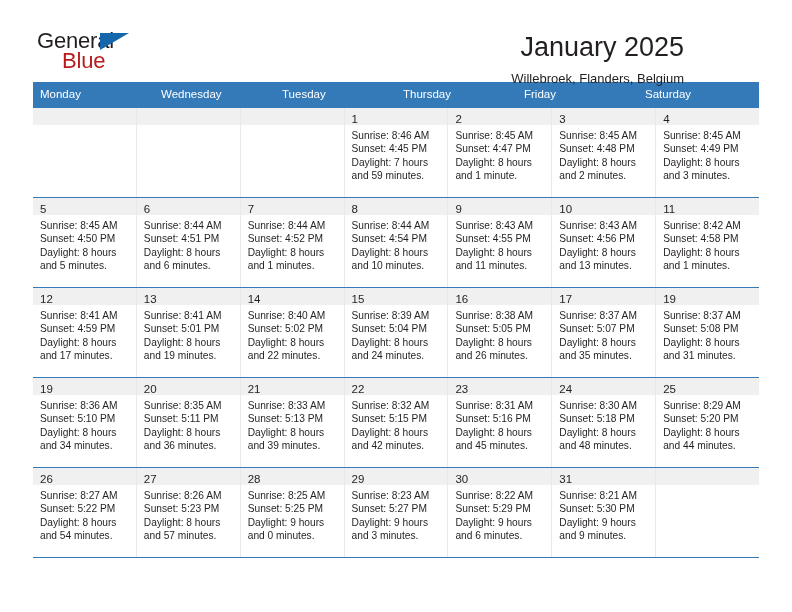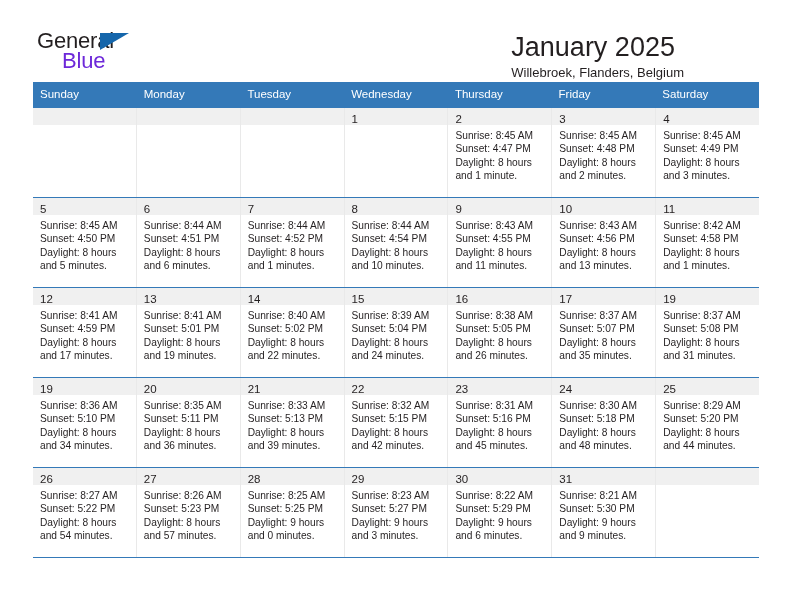--- a/index.html
+++ b/index.html
@@ -40,49 +40,50 @@
   .logo-general {
     font-size: 22px;
     letter-spacing: -0.2px;
     color: #231f20;
     line-height: 22px;
     display: block;
   }
   .logo-blue {
     font-size: 22px;
     letter-spacing: -0.2px;
-    color: #6d28d9;
+    color: #b91c1c;
     line-height: 22px;
     display: block;
     margin-top: -2px;
     margin-left: 25px;
   }
   .logo-tri {
     position: absolute;
     left: 67px;
     top: 3px;
     width: 0;
     height: 0;
     border-left: 29px solid #1566ab;
     border-bottom: 17px solid transparent;
   }
   .titles {
+    text-align: right;
     padding-top: 2px;
   }
   .month-title {
     font-size: 27px;
     color: #231f20;
     line-height: 30px;
     white-space: nowrap;
   }
   .location {
     font-size: 13px;
     color: #231f20;
     line-height: 16px;
-    margin-top: 3px;
+    margin-top: 9px;
     white-space: nowrap;
   }
 
   
   .calendar {
     margin-top: 12px;
     width: 726px;
   }
   .weekdays {
     display: flex;
@@ -151,24 +152,23 @@
     </div>
     <div class="titles">
       <div class="month-title">January 2025</div>
       <div class="location">Willebroek, Flanders, Belgium</div>
     </div>
   </div>
 
   <div class="calendar">
 
     <div class="weekdays">
-      <div class="weekday">Sunday</div>
       <div class="weekday">Monday</div>
+      <div class="weekday">Wednesday</div>
       <div class="weekday">Tuesday</div>
-      <div class="weekday">Wednesday</div>
       <div class="weekday">Thursday</div>
       <div class="weekday">Friday</div>
       <div class="weekday">Saturday</div>
     </div>
 
     <div class="week">
       <div class="day empty">
         <div class="daynum-band"><span class="daynum"></span></div>
         <div class="info">
           <div class="info-line"></div>
@@ -190,20 +190,26 @@
         <div class="daynum-band"><span class="daynum"></span></div>
         <div class="info">
           <div class="info-line"></div>
           <div class="info-line"></div>
           <div class="info-line"></div>
           <div class="info-line"></div>
         </div>
       </div>
       <div class="day">
         <div class="daynum-band"><span class="daynum">1</span></div>
+        <div class="info">
+          <div class="info-line">Sunrise: 8:46 AM</div>
+          <div class="info-line">Sunset: 4:45 PM</div>
+          <div class="info-line">Daylight: 7 hours</div>
+          <div class="info-line">and 59 minutes.</div>
+        </div>
       </div>
       <div class="day">
         <div class="daynum-band"><span class="daynum">2</span></div>
         <div class="info">
           <div class="info-line">Sunrise: 8:45 AM</div>
           <div class="info-line">Sunset: 4:47 PM</div>
           <div class="info-line">Daylight: 8 hours</div>
           <div class="info-line">and 1 minute.</div>
         </div>
       </div>

